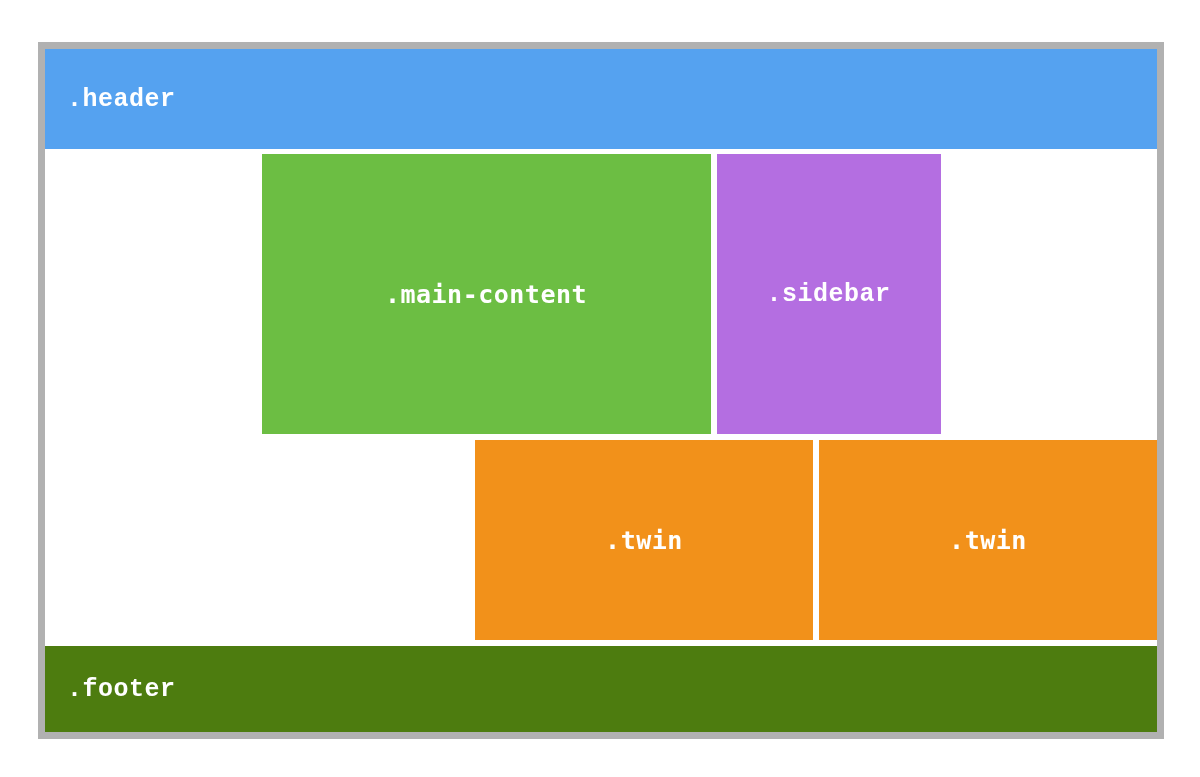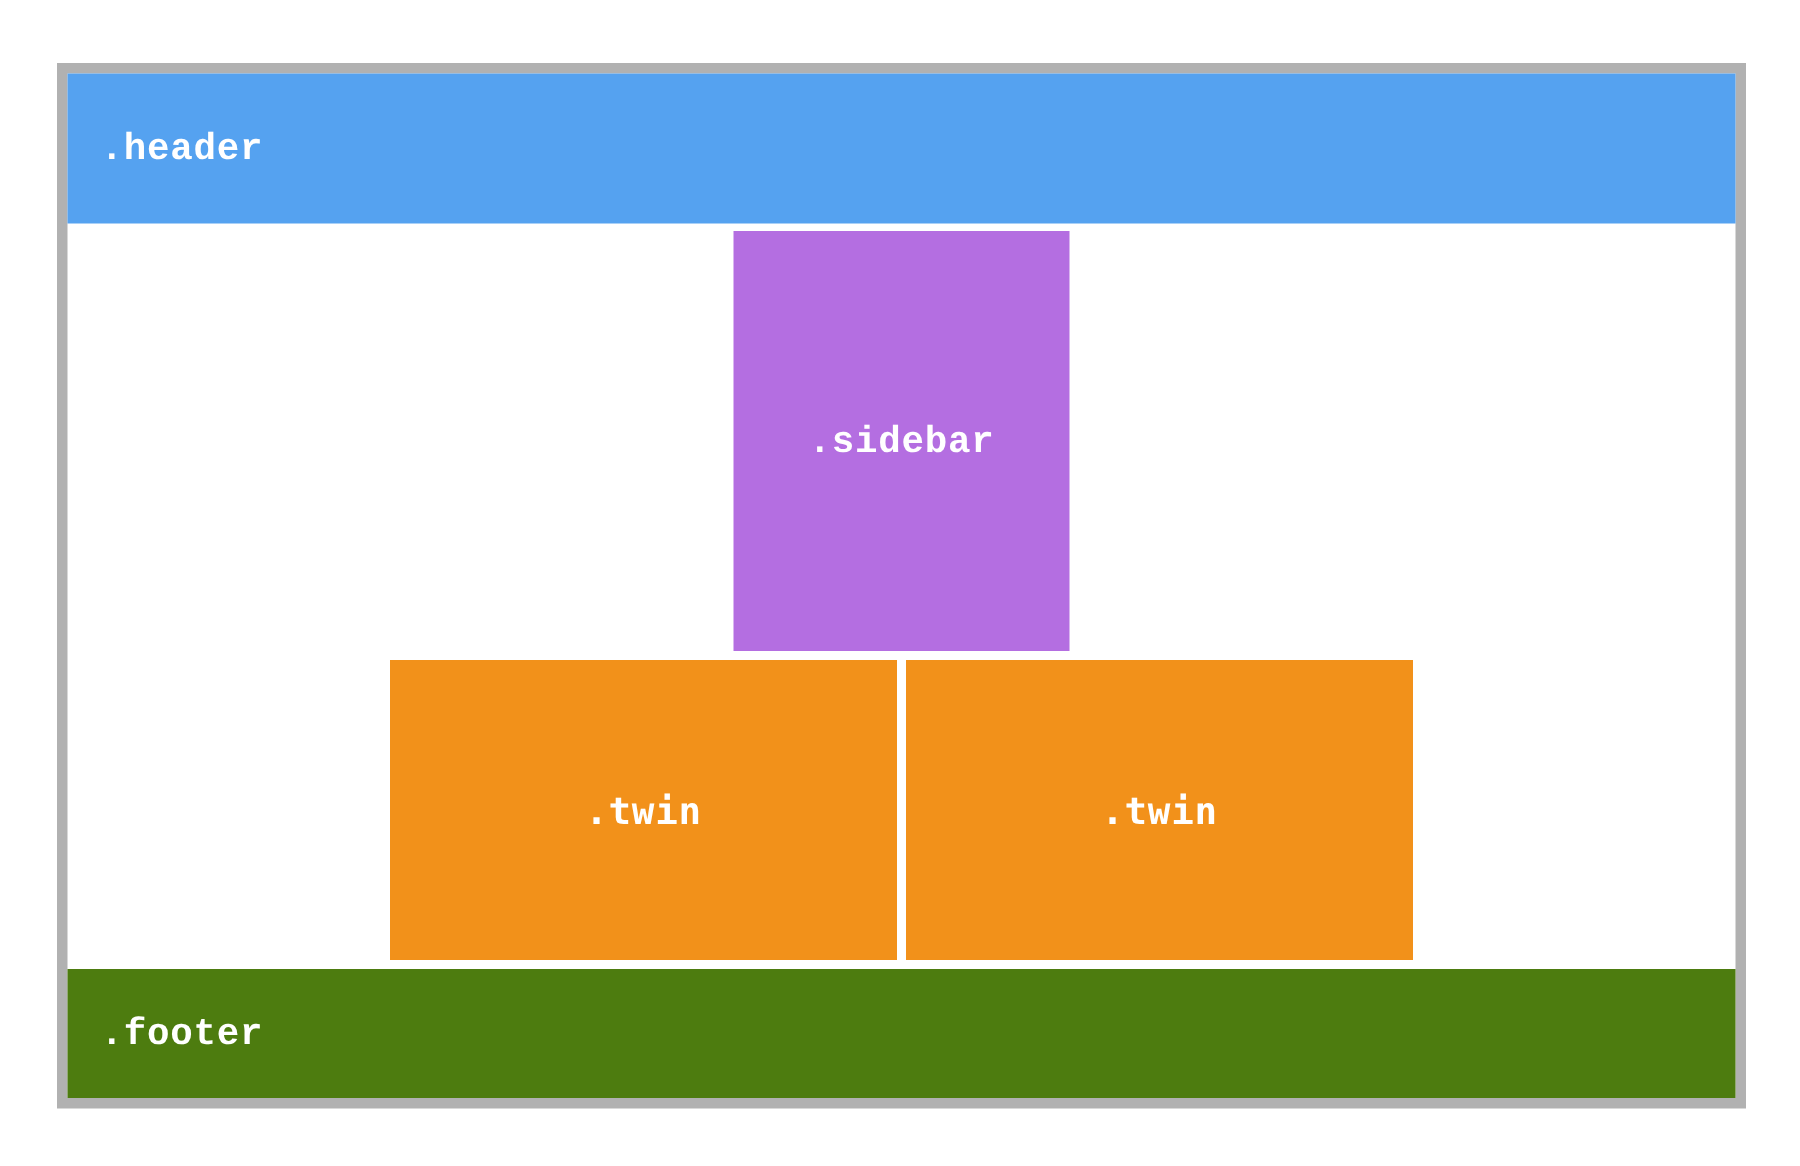--- a/index.html
+++ b/index.html
@@ -43,21 +43,21 @@
   }
 
   .row {
     flex: none;
     display: flex;
     justify-content: center;
     gap: 6px;
   }
 
   .row--top    { margin-top: 5px; height: 280px; }
-  .row--bottom { margin-top: 6px; height: 200px; }
+  .row--bottom { margin-top: 6px; height: 200px; justify-content: flex-end; }
 
   .block {
     display: flex;
     align-items: center;
     justify-content: center;
   }
 
   .block .label {
     font-weight: bold;
     font-size: 25px;
@@ -77,20 +77,23 @@
 </head>
 <body>
 
 <div class="container" style="border-color: rgb(177, 177, 177); background-color: rgb(255, 255, 255);">
 
   <div class="band band--header" style="background-color: rgb(85, 162, 240);">
     <span class="label" style="color: rgb(255, 255, 255);">.header</span>
   </div>
 
   <div class="row row--top">
+    <div class="block block--main" style="background-color: rgb(108, 190, 67);">
+      <span class="label label--sansmono" style="color: rgb(255, 255, 255);">.main-content</span>
+    </div>
     <div class="block block--sidebar" style="background-color: rgb(180, 110, 225);">
       <span class="label label--serifmono" style="color: rgb(255, 255, 255);">.sidebar</span>
     </div>
   </div>
 
   <div class="row row--bottom">
     <div class="block block--twin" style="background-color: rgb(242, 145, 26);">
       <span class="label label--sansmono" style="color: rgb(255, 255, 255);">.twin</span>
     </div>
     <div class="block block--twin" style="background-color: rgb(242, 145, 26);">

